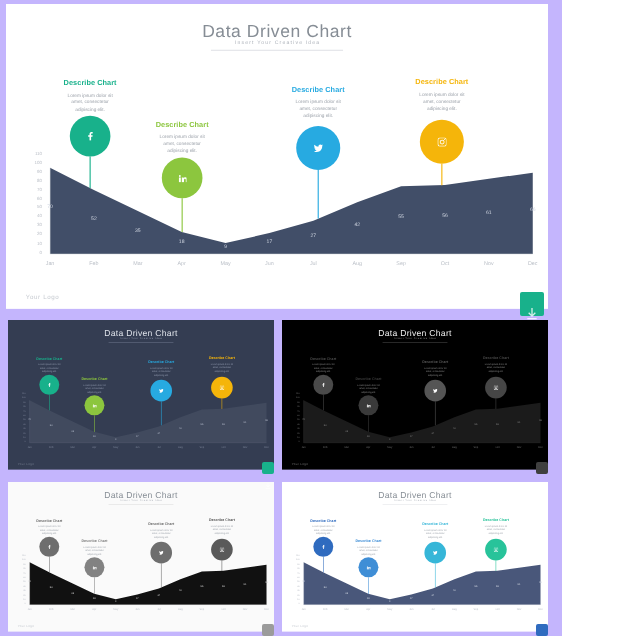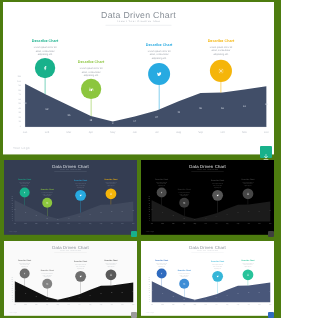--- a/index.html
+++ b/index.html
@@ -1,17 +1,17 @@
 <!DOCTYPE html>
 <html><head>
 <meta charset="utf-8">
 <style>
   html,body{margin:0;padding:0;}
   body{width:281px;height:318px;background:#ffffff;font-family:"Liberation Sans",sans-serif;overflow:hidden;-webkit-font-smoothing:antialiased;text-rendering:geometricPrecision;}
-  .page{position:relative;width:281px;height:318px;background:#4d7c0f;overflow:hidden;}
+  .page{position:relative;width:281px;height:318px;background:#c4b5fd;overflow:hidden;}
 
   .frame{position:absolute;overflow:hidden;}
   .stage{position:absolute;left:0;top:0;width:960px;height:540px;transform-origin:0 0;}
   .s-title{position:absolute;left:0;top:30px;width:960px;text-align:center;font-size:31px;letter-spacing:1px;font-weight:400;}
   .s-sub{position:absolute;left:0;top:62px;width:960px;text-align:center;font-size:9px;letter-spacing:2.1px;font-weight:400;text-indent:2.1px;}
   .s-rule{position:absolute;left:363px;top:81px;width:234px;height:1.5px;}
   .s-logo{position:absolute;left:35px;top:513px;font-size:11px;letter-spacing:1.1px;}
   .badge{position:absolute;border-radius:1px;}
 
   .callout{position:absolute;width:140px;text-align:center;}

